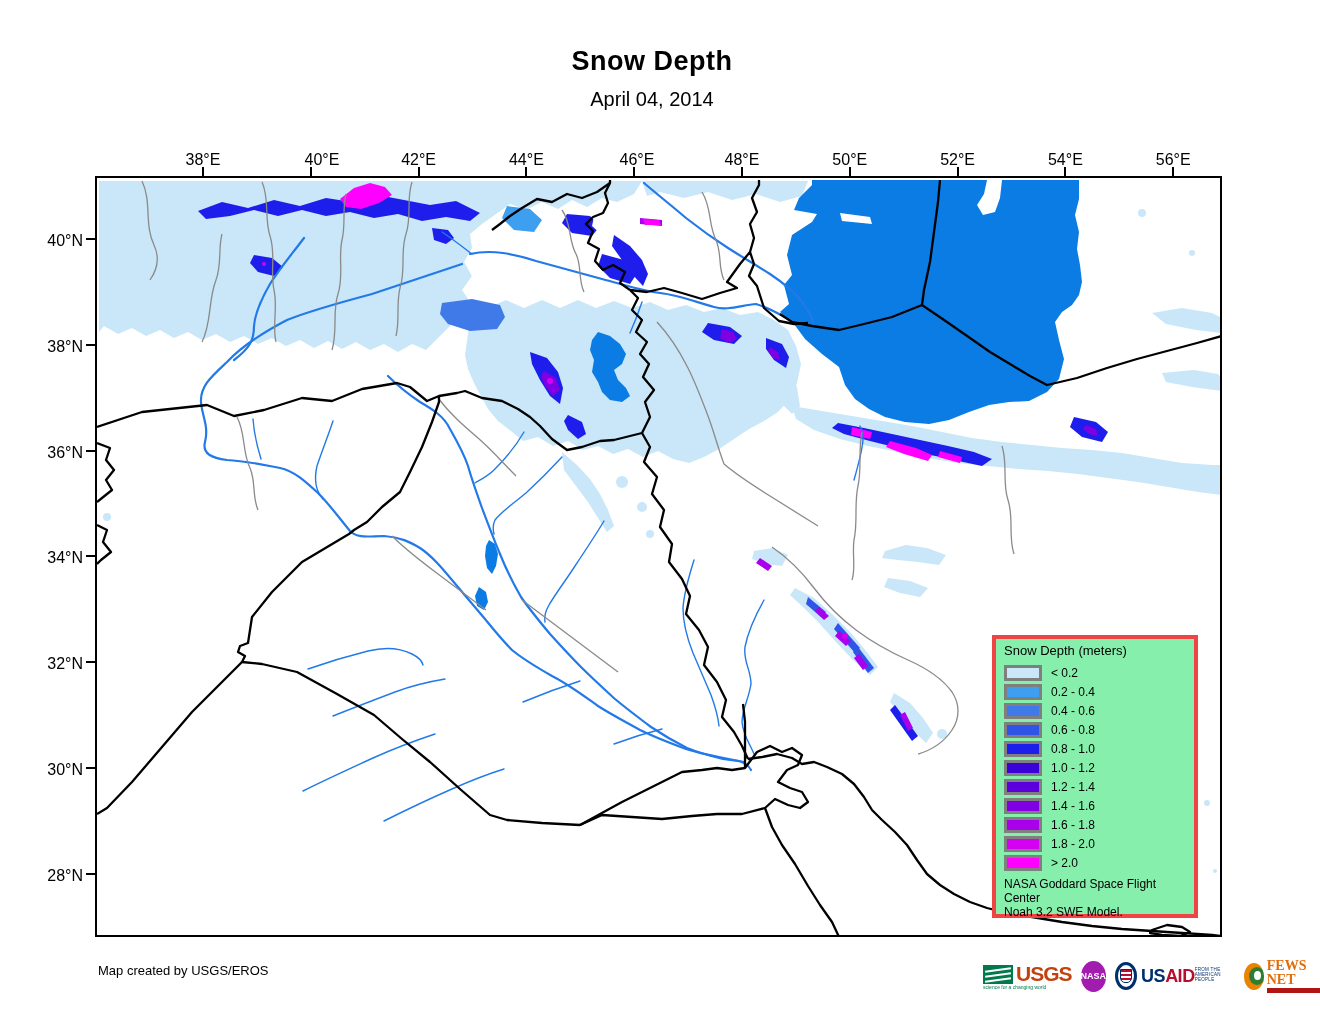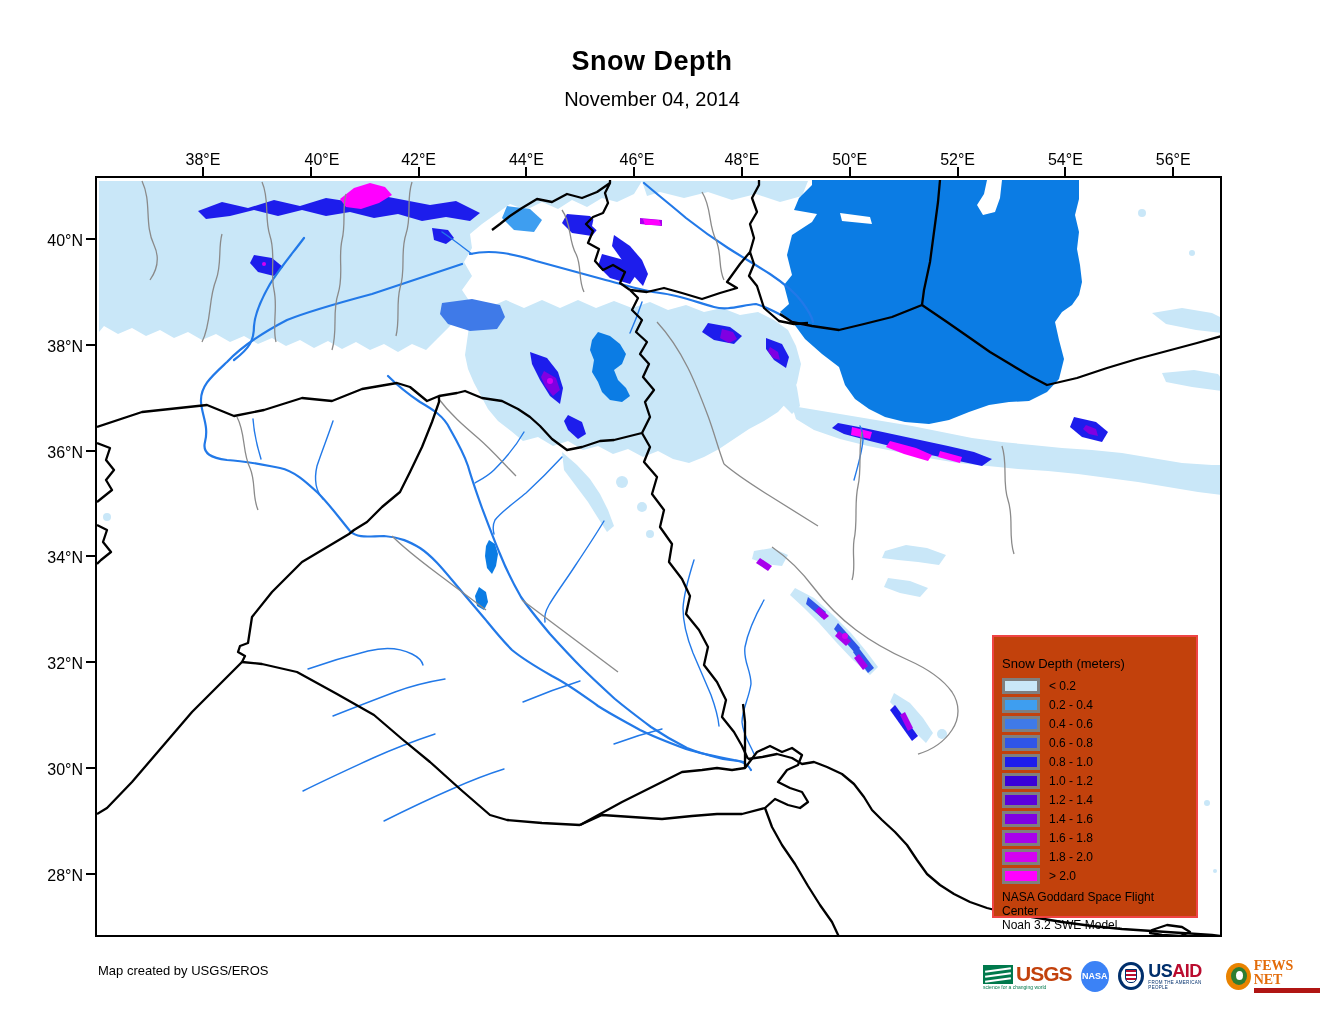--- a/index.html
+++ b/index.html
@@ -9,61 +9,61 @@
          font-size:27px;font-weight:bold;letter-spacing:.5px;}
   .subtitle{position:absolute;left:0;top:88px;width:1304px;text-align:center;font-size:20px;}
   .map-frame{position:absolute;left:95px;top:176px;width:1127px;height:761px;
              border:2px solid #000;box-sizing:border-box;background:#fff;}
   .map-frame svg{display:block;width:100%;height:100%;}
   .tickv{position:absolute;top:167px;width:2px;height:9px;background:#000;}
   .tickh{position:absolute;left:86px;width:9px;height:2px;background:#000;}
   .tlab{position:absolute;font-size:16px;}
   .tlab.lon{top:151px;width:60px;text-align:center;}
   .tlab.lat{left:33px;width:50px;text-align:right;}
-  .legend{position:absolute;left:992px;top:635px;width:206px;height:283px;background:#c2410c;
-          border:2px solid #ef4444;box-sizing:border-box;padding:17px 8px;z-index:5;}
+  .legend{position:absolute;left:992px;top:635px;width:206px;height:283px;background:#86efac;
+          border:4px solid #ef4444;box-sizing:border-box;padding:2px 8px;z-index:5;}
   .legend-title{font-size:13px;margin:2px 0 5px 0;}
   .lrow{display:flex;align-items:center;height:19px;}
   .sw{width:32px;height:10px;border:3px solid #7f7f7f;flex:0 0 auto;}
   .ll{font-size:12px;padding-left:9px;}
   .legend-credit{font-size:12px;line-height:14px;margin-top:5px;}
   .attribution{position:absolute;left:98px;top:963px;font-size:13px;}
   .logos{position:absolute;left:983px;top:956px;height:40px;display:flex;align-items:center;gap:9px;z-index:6;}
   .logo-usgs{display:flex;flex-direction:column;align-items:flex-start;}
   .logo-usgs .row{display:flex;align-items:center;gap:3px;}
   .usgs-mark{width:30px;height:19px;background:#00794C;position:relative;overflow:hidden;}
   .usgs-mark i{position:absolute;left:2px;right:2px;height:2px;background:#fff;transform:rotate(-8deg);}
   .usgs-text{color:#c2410c;font-size:21px;font-weight:bold;letter-spacing:-1px;}
   .usgs-tag{color:#00794C;font-size:5px;margin-top:-2px;}
-  .nasa-circle{width:31px;height:31px;border-radius:50%;background:#3b82f6;color:#fff;
+  .nasa-circle{width:31px;height:31px;border-radius:50%;background:#a21caf;color:#fff;
                display:flex;align-items:center;justify-content:center;font-size:9px;font-weight:bold;letter-spacing:0;}
   .logo-usaid{display:flex;align-items:center;gap:4px;}
   .usaid-seal{width:28px;height:28px;border-radius:50%;background:#fff;border:3px solid #002F6C;
               box-sizing:border-box;display:flex;align-items:center;justify-content:center;}
   .usaid-shield{width:10px;height:12px;background:repeating-linear-gradient(180deg,#BA0C2F 0 2px,#fff 2px 4px);
                 border:1px solid #002F6C;border-radius:0 0 5px 5px;}
-  .usaid-textcol{display:flex;flex-direction:column;}
+  .usaid-textcol{display:flex;flex-direction:row;}
   .usaid-word{font-size:18px;font-weight:bold;line-height:18px;letter-spacing:-.5px;}
   .usaid-word .us{color:#002F6C;} .usaid-word .aid{color:#BA0C2F;}
   .usaid-tag{font-size:4.5px;color:#002F6C;letter-spacing:.3px;}
   .logo-fews{display:flex;align-items:center;gap:3px;}
   .fews-globe{width:27px;height:27px;border-radius:50%;background:#E98300;position:relative;overflow:hidden;}
   .fews-globe i{position:absolute;left:5px;top:4px;width:16px;height:18px;border-radius:50%;background:#2E7D32;}
   .fews-globe u{position:absolute;left:10px;top:8px;width:7px;height:9px;border-radius:50%;background:#fff;}
   .fews-textcol{display:flex;flex-direction:column;}
   .fews-word{font-family:"Liberation Serif","DejaVu Serif",serif;font-size:14px;font-weight:bold;color:#E36C0A;line-height:14px;}
   .fews-bar{height:5px;background:#B01513;margin-top:1px;}
 </style>
 </head>
 <body>
 
 <div class="page">
 
   <div class="title">Snow Depth</div>
-  <div class="subtitle">November 04, 2014</div>
+  <div class="subtitle">April 04, 2014</div>
 
   <div id="axes">
       <div class="tickv" style="left:202px"></div>
       <div class="tlab lon" style="left:173px">38°E</div>
       <div class="tickv" style="left:309.8px"></div>
       <div class="tlab lon" style="left:292px">40°E</div>
       <div class="tickv" style="left:417.6px"></div>
       <div class="tlab lon" style="left:388.6px">42°E</div>
       <div class="tickv" style="left:525.4px"></div>
       <div class="tlab lon" style="left:496.4px">44°E</div>

